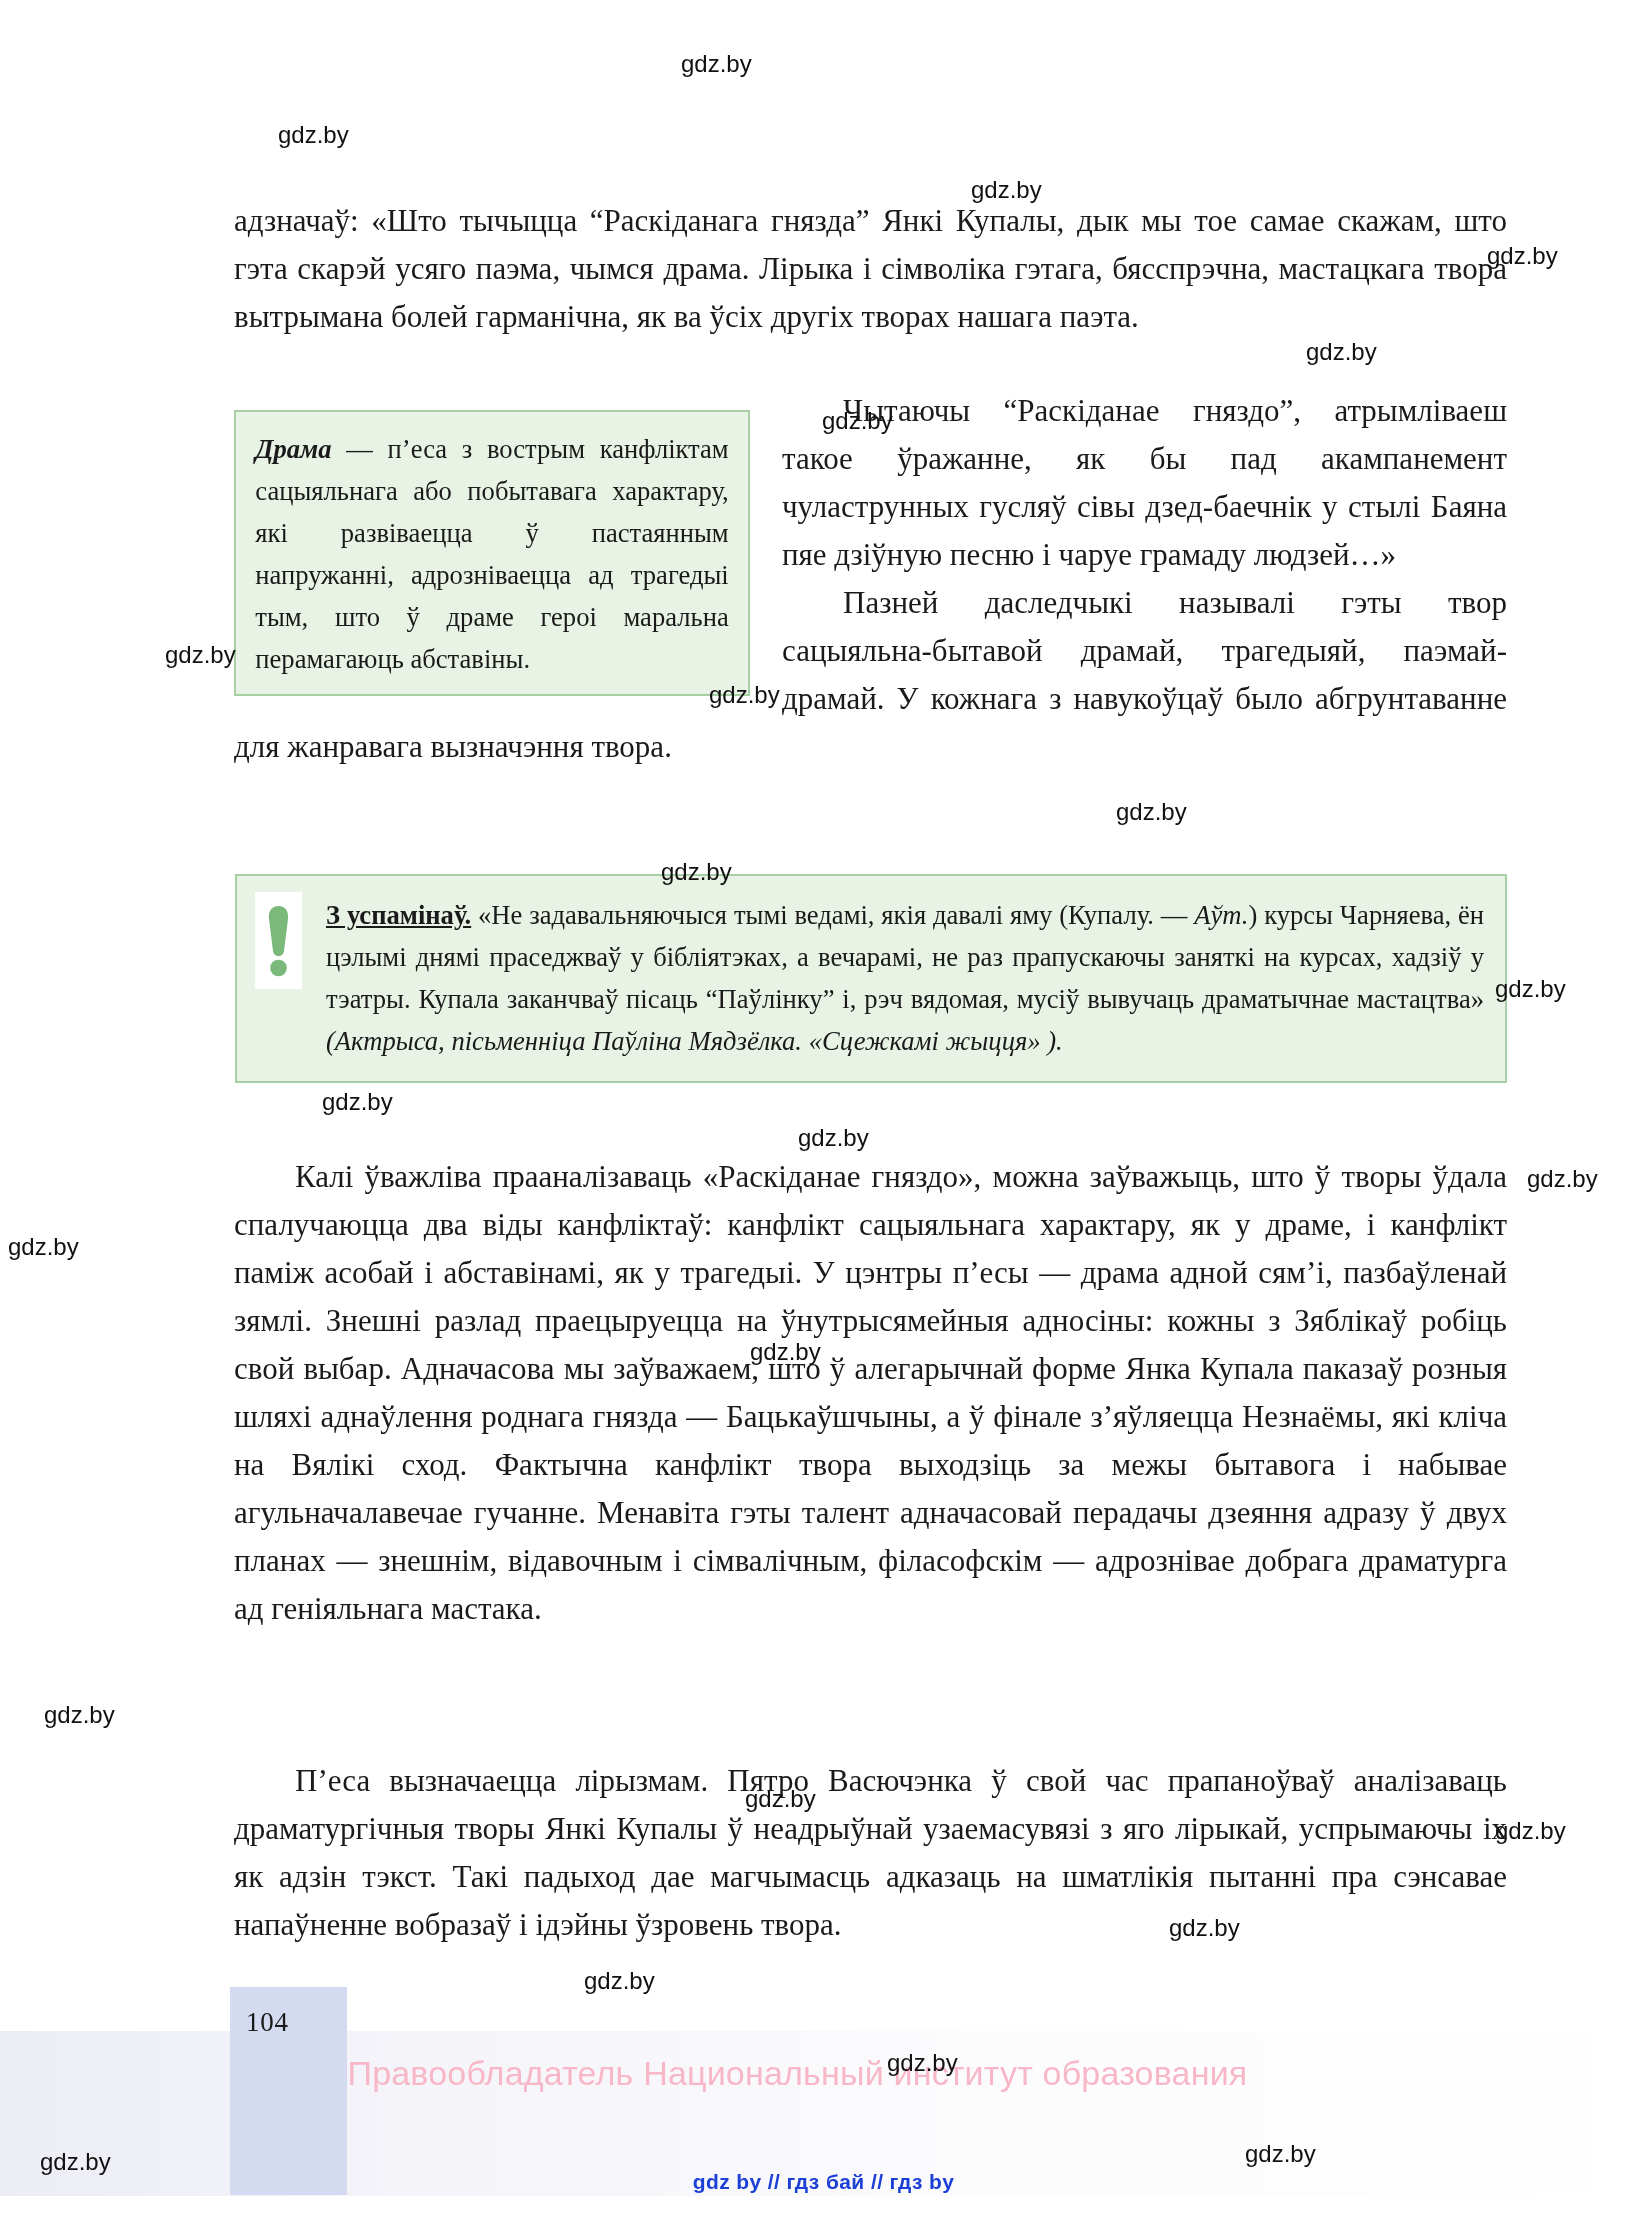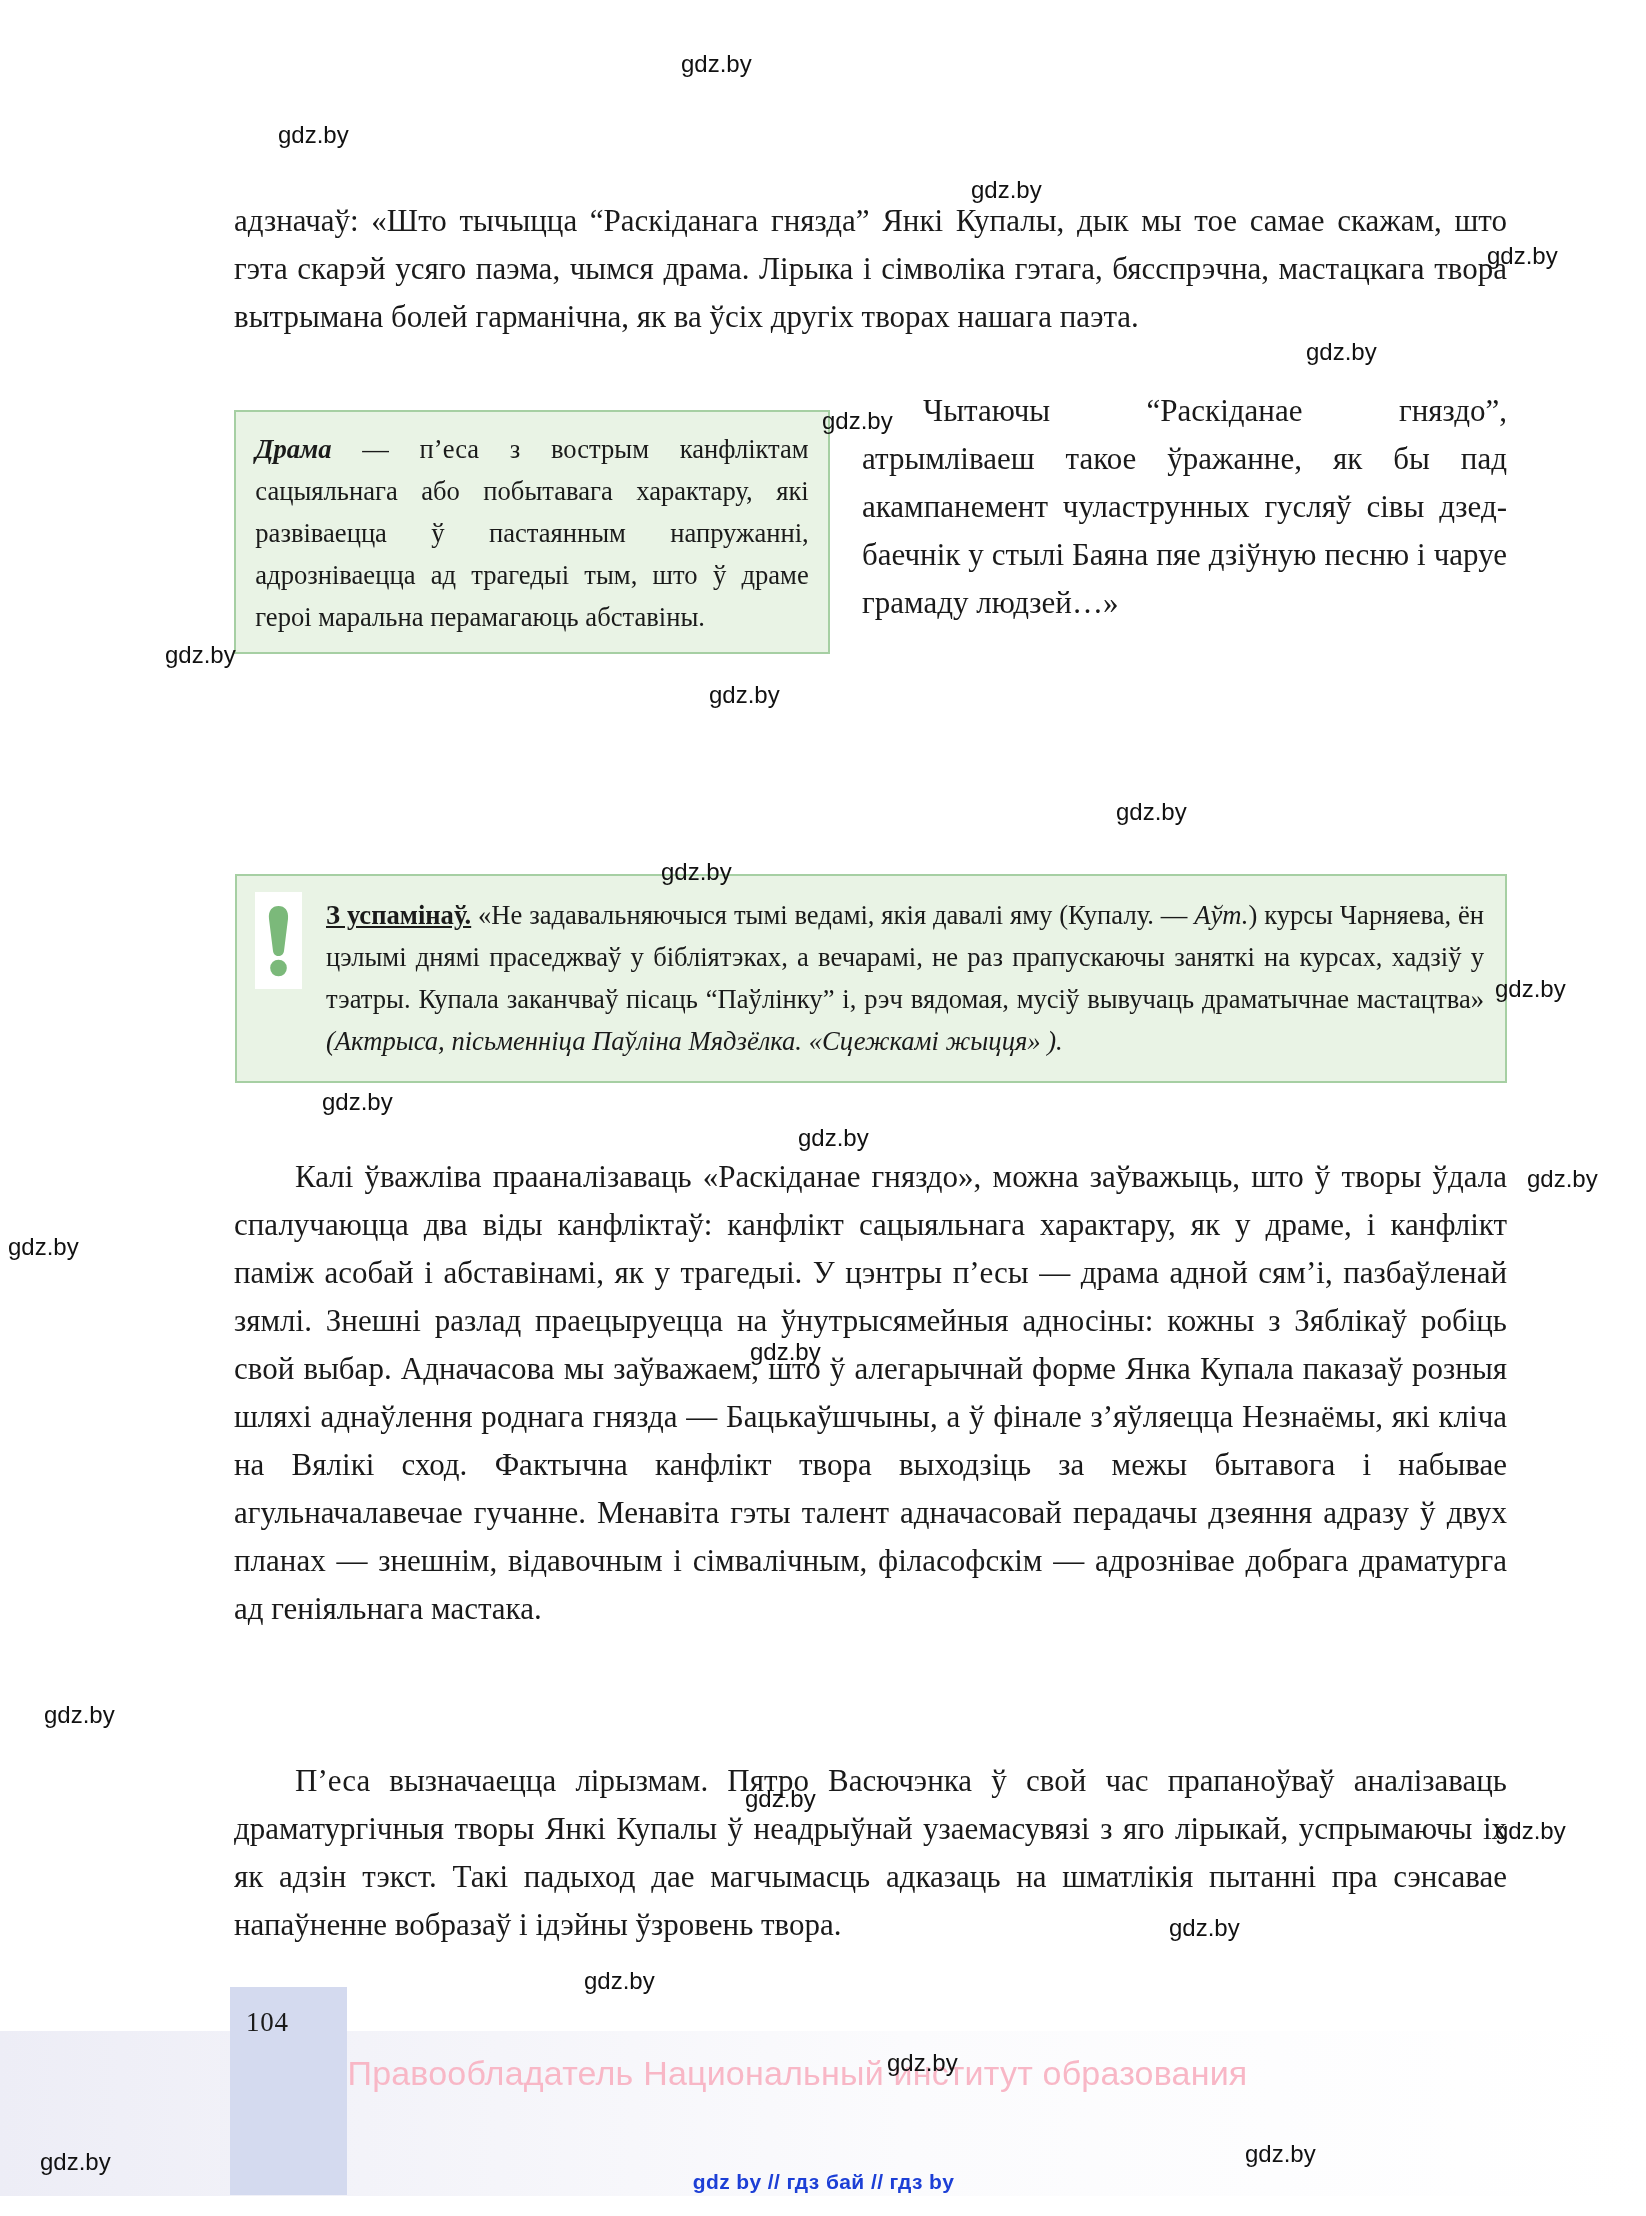--- a/index.html
+++ b/index.html
@@ -67,21 +67,21 @@
     top: 387px;
     width: 1273px;
     font-size: 31px;
     line-height: 48px;
     text-align: justify;
   }
   #wrap-zone p { margin: 0; }
 
   .def-box {
     float: left;
-    width: 596px;
+    width: 516px;
     margin: 22.6px 32px 11.3px 0;
     padding: 16px 19.3px 14.5px 19.3px;
     box-sizing: border-box;
     background: #e9f3e5;
     border: 2.4px solid #a6cfa3;
     font-size: 26.6px;
     line-height: 42px;
     text-align: justify;
     position: relative;
   }
@@ -209,20 +209,21 @@
     <p>адзначаў: «Што тычыцца “Раскіданага гнязда” Янкі Купалы, дык мы тое самае скажам, што гэта скарэй усяго паэма, чымся драма. Лірыка і сімволіка гэтага, бясспрэчна, мастацкага твора вытрымана болей гарманічна, як ва ўсіх другіх творах нашага паэта.</p>
   </div>
 
   <div id="wrap-zone">
 
     <div class="def-box">
       <span class="def-term">Драма</span><span> — п’еса з вострым канфліктам сацыяльнага або побытавага характару, які развіваецца ў пастаянным напружанні, адрозніваецца ад трагедыі тым, што ў драме героі маральна перамагаюць абставіны.</span>
     </div>
 
     <p class="indent">Чытаючы “Раскіданае гняздо”, атрымліваеш такое ўражанне, як бы пад акампанемент чуластрунных гусляў сівы дзед-баечнік у стылі Баяна пяе дзіўную песню і чаруе грамаду людзей…»</p>
+    <p class="indent">Пазней даследчыкі называлі гэты твор сацыяльна-бытавой драмай, трагедыяй, паэмай-драмай. У кожнага з навукоўцаў было абгрунтаванне для жанравага вызначэння твора.</p>
   </div>
 
   <div class="note-box">
     <span class="bang-icon">
       <svg width="27" height="74" viewBox="0 0 34 92" aria-hidden="true">
         <path d="M17 2 C25 2 30 8 29 18 L24 58 C23.4 63 20.6 65 17 65 C13.4 65 10.6 63 10 58 L5 18 C4 8 9 2 17 2 Z" fill="#7bb97a"></path>
         <ellipse cx="17" cy="80" rx="10.5" ry="10.5" fill="#7bb97a"></ellipse>
       </svg>
     </span>
     <span class="note-label">З успамінаў.</span><span> «Не задавальняючыся тымі ведамі, якія давалі яму (Купалу. — </span><span class="ital">Аўт.</span><span>) курсы Чарняева, ён цэлымі днямі праседжваў у бібліятэках, а вечарамі, не раз прапускаючы заняткі на курсах, хадзіў у тэатры. Купала заканчваў пісаць “Паўлінку” і, рэч вядомая, мусіў вывучаць драматычнае мастацтва» </span><span class="ital-b">(Актрыса, пісьменніца Паўліна Мядзёлка. «Сцежкамі жыцця» ).</span>

